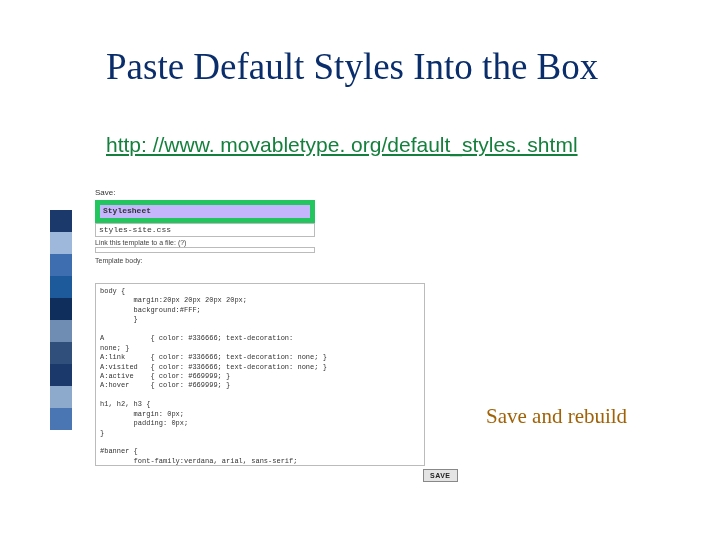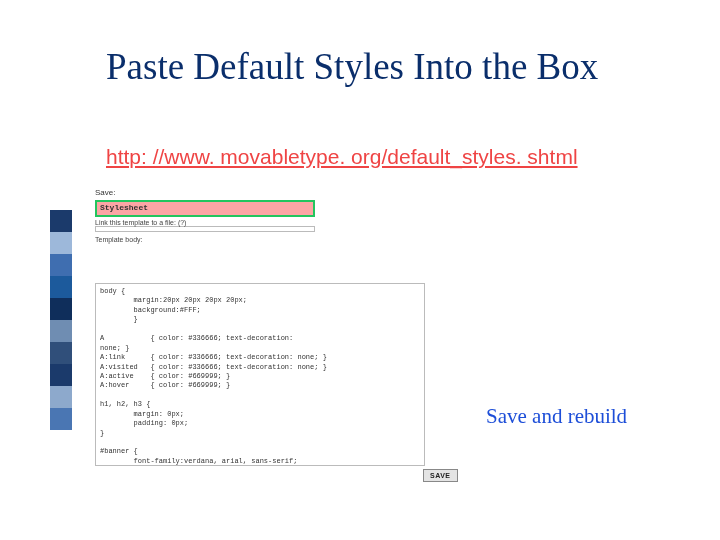--- a/index.html
+++ b/index.html
@@ -44,23 +44,23 @@
     left: 106px;
     top: 45px;
     font-size: 37px;
     color: #0a2e6b;
     font-weight: normal;
     white-space: nowrap;
   }
   .link {
     position: absolute;
     left: 106px;
-    top: 145px;
+    top: 133px;
     font-size: 21px;
-    color: #ef4444;
+    color: #15803d;
     text-decoration: underline;
     white-space: nowrap;
     cursor: pointer;
     font-family: Arial, sans-serif;
   }
   .form-area {
     position: absolute;
     left: 95px;
     top: 183px;
     width: 232px;
@@ -68,22 +68,22 @@
     font-size: 8px;
     color: #333;
     line-height: 1.1;
   }
   .label {
     margin-top: 6px;
     margin-bottom: 2px;
     color: #333;
   }
   .input-box {
-    border: 2px solid #22c55e;
-    background: #fca5a5;
+    border: 5px solid #22c55e;
+    background: #c4b5fd;
     padding: 2px 3px;
     font-family: "Courier New", monospace;
     font-size: 8px;
     color: #333;
     width: 220px;
     box-sizing: border-box;
     font-weight: bold;
   }
   .input-box.white {
     background: #fff;
@@ -123,21 +123,21 @@
     padding: 2px 6px;
     color: #222;
     cursor: pointer;
     letter-spacing: 0.5px;
   }
   .note {
     position: absolute;
     left: 486px;
     top: 404px;
     font-size: 21px;
-    color: #1d4ed8;
+    color: #a16207;
     font-family: "Times New Roman", serif;
     white-space: nowrap;
   }
 </style>
 </head>
 <body>
 
 <div class="slide">
 
   <div class="side-blocks">
@@ -154,20 +154,21 @@
   </div>
 
   <div class="title">Paste Default Styles Into the Box</div>
 
   <div class="link">http: //www. movabletype. org/default_styles. shtml</div>
 
   <div class="form-area">
     <div class="label">Save:</div>
     <div class="input-box">Stylesheet</div>
 
+    <div class="input-box white">styles-site.css</div>
 
     <div class="tiny">Link this template to a file: (?)</div>
     <div class="input-box white"></div>
 
     <div class="tiny" style="margin-top:4px;">Template body:</div>
   </div>
 
   <div class="code-box">body {
         margin:20px 20px 20px 20px;
         background:#FFF;

